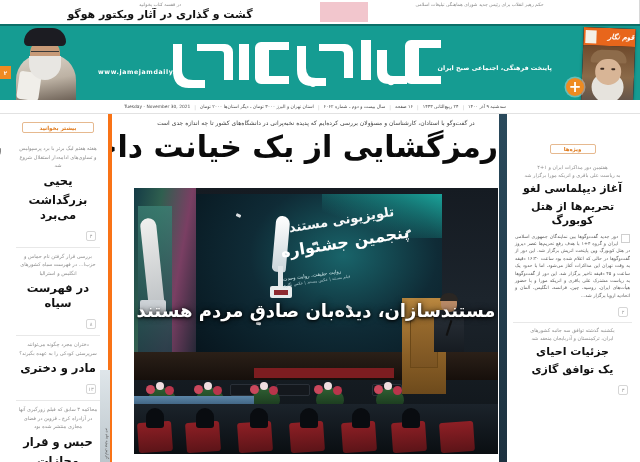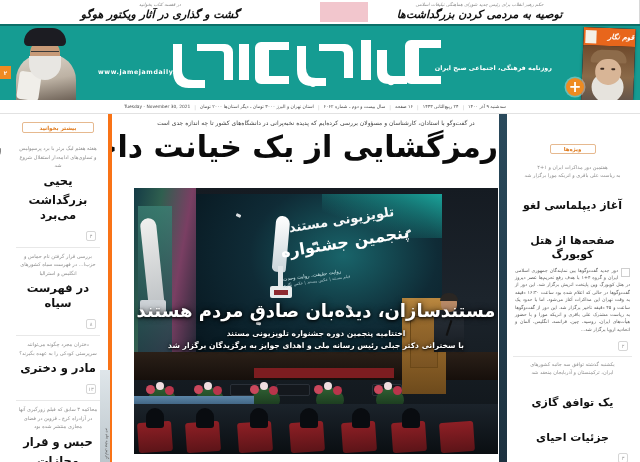--- a/index.html
+++ b/index.html
@@ -10,21 +10,21 @@
     overflow: hidden;
   }
   .page { position: relative; width: 640px; height: 462px; background:#fff; }
 
   
   .topbar {
     position: absolute; top: 0; left: 0; width: 640px; height: 24px;
     background: #ffffff;
     display: flex; flex-direction: row-reverse; align-items: stretch;
   }
-  .topcell { position: relative; width: 50%; padding: 1px 8px 0 8px; font-style: italic; }
+  .topcell { position: relative; width: 50%; padding: 1px 8px 0 8px; }
   .topcell.left { border-right: 1px solid #d8d8d8; }
   .top-kicker {
     font-size: 4.6px; color: #8a8a8a; text-align: center;
     letter-spacing: .2px; line-height: 7px; white-space: nowrap;
     overflow: hidden;
   }
   .top-title {
     font-size: 11px; font-weight: 700; color: #111; text-align: center;
     line-height: 14px; white-space: nowrap; overflow: hidden;
     letter-spacing: -.2px;
@@ -310,21 +310,21 @@
   }
   .feat-pill {
     margin: 26px auto 6px auto; width: 46px; height: 10px;
     border:1px solid #e6b98f; border-radius:2px;
     display:flex; align-items:center; justify-content:center;
     color:#e07b1e; font-size:5.4px; font-weight:700;
   }
   .r-item { padding: 3px 2px 4px 2px; border-bottom:1px solid #e8e8e8; }
   .r-item:last-child { border-bottom:none; }
   .r-kicker { font-size:5px; color:#8d8d8d; line-height:8px; text-align:center; }
-  .r-title { margin-top:20px; font-size:11px; font-weight:700; color:#111;
+  .r-title { margin-top:3px; font-size:11px; font-weight:700; color:#111;
     line-height:14.5px; text-align:center; letter-spacing:-.35px; }
   .r-body { margin-top:4px; font-size:4.7px; color:#5c5c5c; line-height:7.4px;
     text-align:justify; }
   .r-body .dropcap {
     float:right; width:9px; height:9px; border:1px solid #cfcfcf;
     margin: 1px 0 0 3px;
   }
 
   
   .left-vstrip {
@@ -340,21 +340,20 @@
 <div class="page">
 
   <div class="topbar">
     <div class="topcell right">
       <div class="top-kicker">در قفسه کتاب بخوانید</div>
       <div class="top-title">گشت و گذاری در آثار ویکتور هوگو</div>
     </div>
     <div class="topcell left">
       <div class="pink-tab"></div>
       <div class="top-kicker">حکم رهبر انقلاب برای رئیس جدید شورای هماهنگی تبلیغات اسلامی</div>
-      <div class="top-title">توصیه به مردمی کردن بزرگداشت‌ها</div>
     </div>
   </div>
 
   <div class="masthead">
     <div class="mast-rule-top"></div>
 
     <div class="leader">
       <div class="robe"></div>
       <div class="scarf"></div>
       <div class="face"></div>
@@ -378,21 +377,21 @@
           <path d="M6 6 h28 v8 h-20 v26 h20 v8 h-28 a6 6 0 0 1 -6 -6 v-30 a6 6 0 0 1 6 -6 z" transform="translate(100,4)"></path>
           <path d="M0 6 h10 v36 h-10 z" transform="translate(84,6)"></path>
           <path d="M2 6 h28 a8 8 0 0 1 8 8 v28 h-9 v-26 a3 3 0 0 0 -3 -3 h-24 z" transform="translate(40,6)"></path>
           <path d="M0 6 h9 v26 q0 10 11 10 h12 v8 h-16 q-16 0 -16 -17 z" transform="translate(18,6)"></path>
           <circle cx="34" cy="52" r="3"></circle>
         </g>
       </svg>
     </div>
 
     <div class="site-url">www.jamejamdaily.ir</div>
-    <div class="mast-tagline">روزنامه فرهنگی، اجتماعی صبح ایران</div>
+    <div class="mast-tagline">پایتخت فرهنگی، اجتماعی صبح ایران</div>
 
     <div class="insert">
       <div class="insert-nameplate">
         <div class="insert-logo">قوم نگار</div>
         <div class="insert-chip"></div>
       </div>
       <div class="insert-photo">
 
         <div class="ip-hat"></div>
         <div class="ip-beard"></div>
@@ -423,32 +422,32 @@
   <div class="content">
 
     <div class="col-right">
       <div class="right-strip"></div>
       <div class="feat-pill">ویژه‌ها</div>
 
       <div class="r-item">
         <div class="r-kicker">هفتمین دور مذاکرات ایران و ۱+۴</div>
         <div class="r-kicker">به ریاست علی باقری و انریکه مورا برگزار شد</div>
         <div class="r-title">آغاز دیپلماسی لغو</div>
-        <div class="r-title">صفحه‌ها از هتل کوبورگ</div>
+        <div class="r-title">تحریم‌ها از هتل کوبورگ</div>
         <div class="r-body"><span class="dropcap"></span><span>دور جدید گفت‌وگوها بین نمایندگان جمهوری اسلامی ایران و گروه ۴+۱ با هدف رفع تحریم‌ها عصر دیروز در هتل کوبورگ وین پایتخت اتریش برگزار شد. این دور از گفت‌وگوها در حالی که اعلام شده بود ساعت ۱۶:۳۰ دقیقه به وقت تهران این مذاکرات آغاز می‌شود، اما با حدود یک ساعت و ۴۵ دقیقه تاخیر برگزار شد. این دور از گفت‌وگوها به ریاست مشترک علی باقری و انریکه مورا و با حضور هیأت‌های ایران، روسیه، چین، فرانسه، انگلیس، آلمان و اتحادیه اروپا برگزار شد...</span></div>
         <div class="pagenum-wrap">
           <span class="pagenum">۲</span>
         </div>
       </div>
 
       <div class="r-item">
         <div class="r-kicker">یکشنبه گذشته توافق سه جانبه کشورهای</div>
         <div class="r-kicker">ایران، ترکمنستان و آذربایجان منعقد شد</div>
+        <div class="r-title">جزئیات احیای</div>
         <div class="r-title">یک توافق گازی</div>
-        <div class="r-title">جزئیات احیای</div>
         <div class="pagenum-wrap">
           <span class="pagenum">۳</span>
         </div>
       </div>
     </div>
 
     <div class="col-center">
       <div class="lead-kicker">در گفت‌وگو با استادان، کارشناسان و مسؤولان بررسی کرده‌ایم که پدیده نخبه‌پرانی در دانشگاه‌های کشور تا چه اندازه جدی است</div>
       <div class="lead-headline">رمزگشایی از یک خیانت داخلی به نخبه‌ها</div>
 
@@ -542,22 +541,20 @@
           <div class="head-sil" style="left:12px"></div>
           <div class="head-sil" style="left:62px"></div>
           <div class="head-sil" style="left:116px"></div>
           <div class="head-sil" style="left:166px"></div>
           <div class="head-sil" style="left:218px"></div>
           <div class="head-sil" style="left:268px"></div>
         </div>
 
         <div class="cap-title">مستندسازان، دیده‌بان صادق مردم هستند</div>
         <div class="cap-sub">
-          <div>اختتامیه پنجمین دوره جشنواره تلویزیونی مستند</div>
-          <div>با سخنرانی دکتر جبلی رئیس رسانه ملی و اهدای جوایز به برگزیدگان برگزار شد</div>
         </div>
       </div>
     </div>
 
     <div class="col-left">
       <div class="tagpill">بیشتر بخوانید</div>
 
       <div class="side-item">
         <div class="side-kicker">هفته هفتم لیگ برتر با برد پرسپولیس و تساوی‌های ادامه‌دار استقلال شروع شد</div>
         <div class="side-title">یحیی</div>

